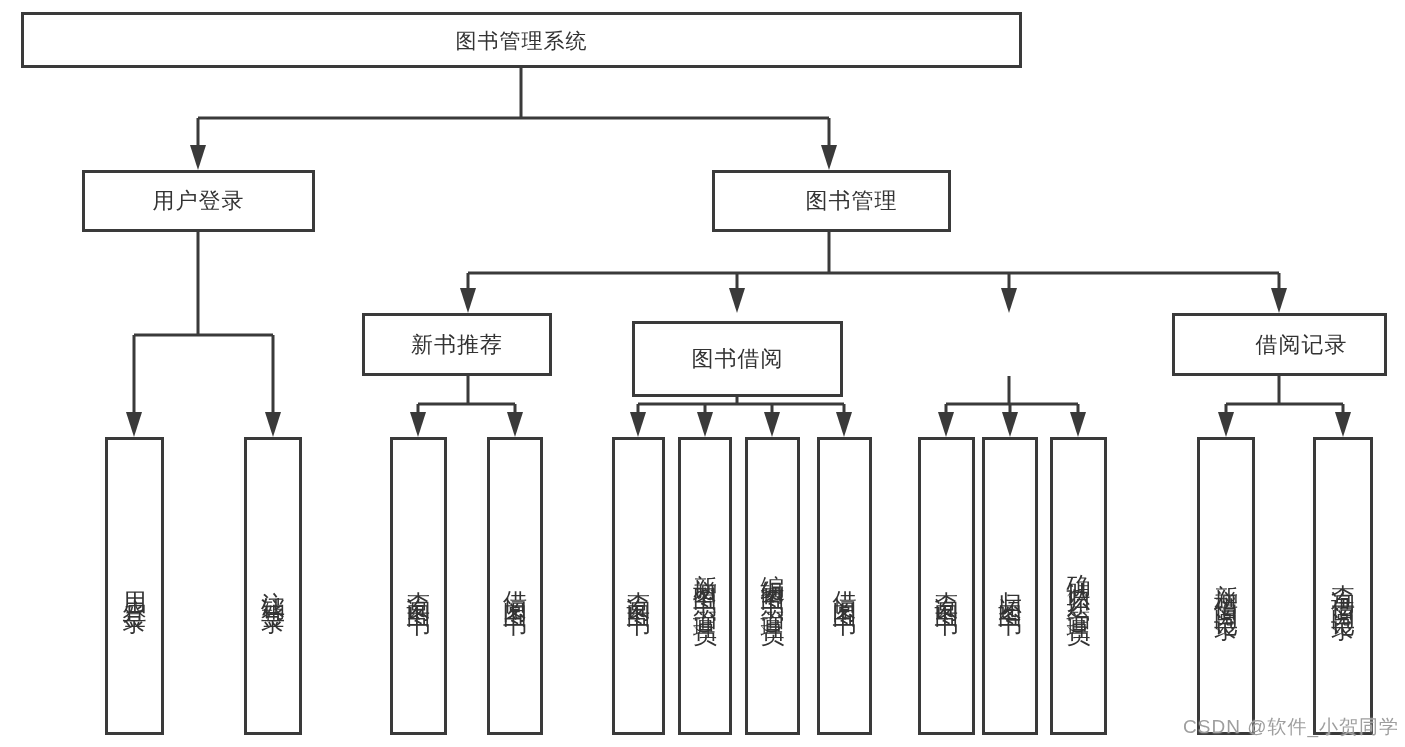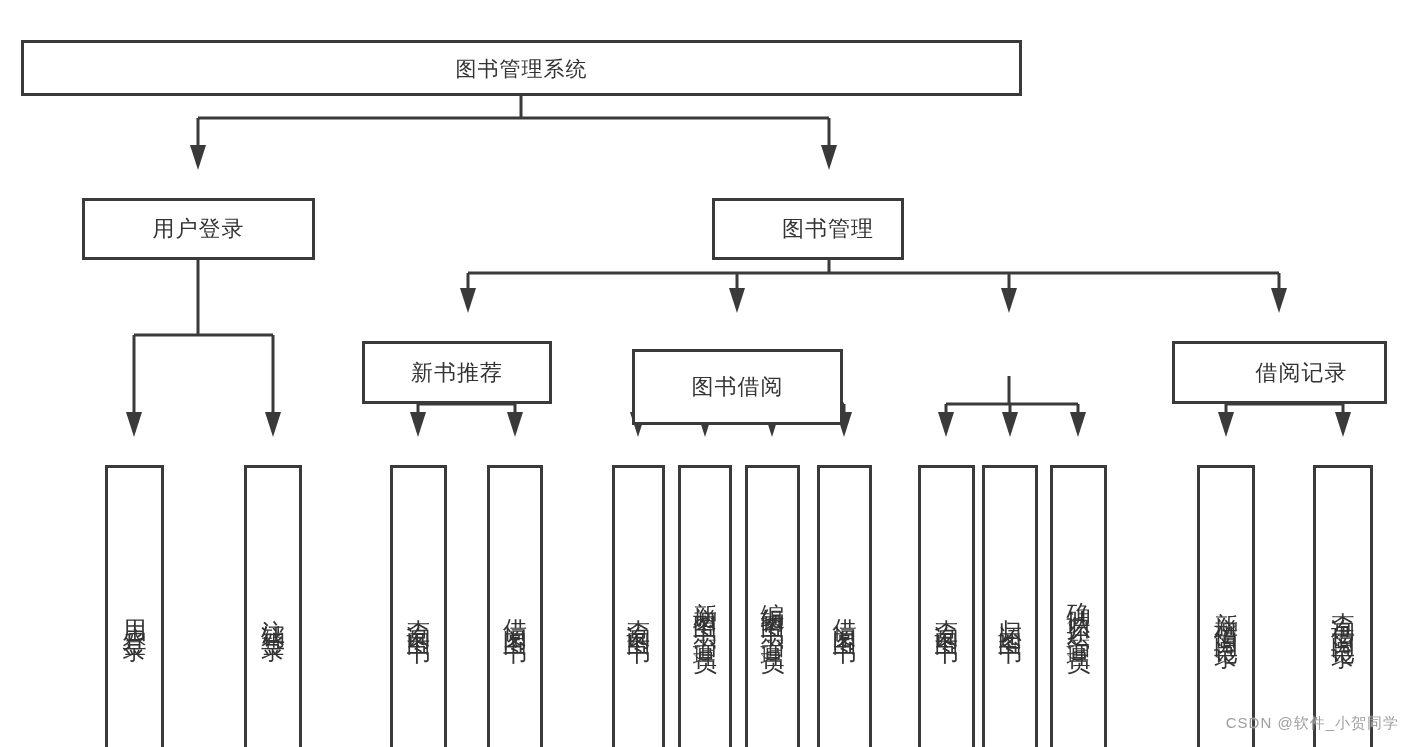--- a/index.html
+++ b/index.html
@@ -14,35 +14,34 @@
   .wires{position:absolute;left:0;top:0;width:1405px;height:747px;}
   .box{
     position:absolute;
     box-sizing:border-box;
     border:3px solid #3a3a3a;
     background:#ffffff;
     display:flex;align-items:center;justify-content:center;
     text-align:center;
     color:#333333;
     line-height:1;
-    margin-top:28px;
   }
   .hbox{font-size:22px;letter-spacing:1px;}
   .vbox{
     writing-mode:vertical-rl;
     text-orientation:mixed;
     font-size:24px;
     letter-spacing:7px;
     line-height:1;
   }
   
   .n-root{left:21px;top:12px;width:1001px;height:56px;font-size:21px;}
   
   .n-l2a{left:82px;top:170px;width:233px;height:62px;}
-  .n-l2b{left:712px;top:170px;width:192px;height:62px;padding-left:40px;}
+  .n-l2b{left:712px;top:170px;width:239px;height:62px;padding-left:40px;}
   
   .n-l3a{left:362px;top:313px;width:190px;height:63px;}
   .n-l3b{left:632px;top:321px;width:211px;height:76px;align-items:center;}
   .n-l3c{left:902px;top:313px;width:215px;height:63px;}
   .n-l3d{left:1172px;top:313px;width:215px;height:63px;padding-left:44px;}
   
   .leaf{top:437px;height:298px;}
   .lf0{left:105px;width:59px;}
   .lf1{left:244px;width:58px;}
   .lf2{left:390px;width:57px;}
@@ -52,21 +51,21 @@
   .lf6{left:745px;width:55px;}
   .lf7{left:817px;width:55px;}
   .lf8{left:918px;width:57px;}
   .lf9{left:982px;width:56px;}
   .lf10{left:1050px;width:57px;}
   .lf11{left:1197px;width:58px;}
   .lf12{left:1313px;width:60px;}
   .watermark{
     position:absolute;
     right:6px;top:714px;
-    font-size:15px;
+    font-size:19px;
     color:#9e9e9e;
     letter-spacing:1px;
     text-shadow:0 0 2px rgba(255,255,255,.85);
     white-space:nowrap;
   }
 </style>
 </head>
 <body>
 
 <div class="canvas">

